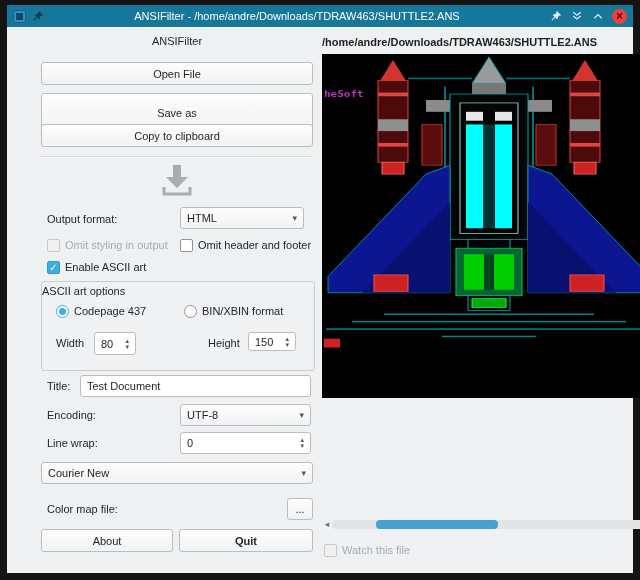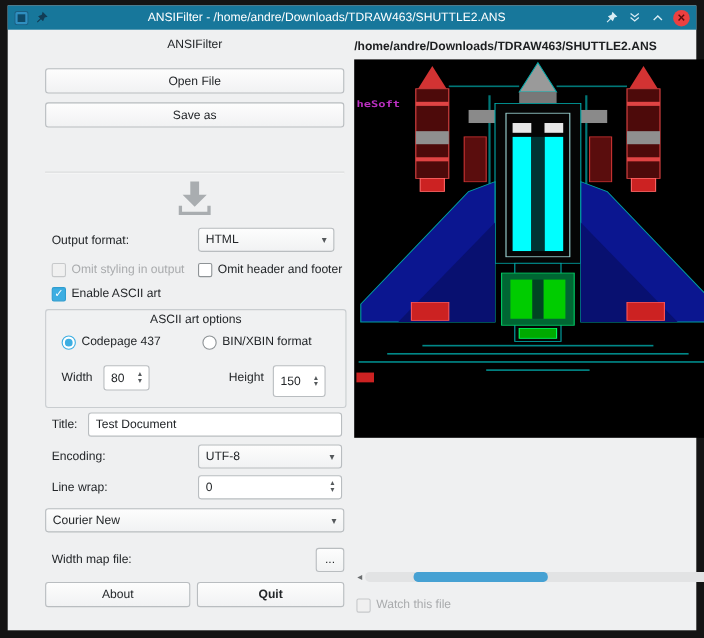--- a/index.html
+++ b/index.html
@@ -30,21 +30,21 @@
   .cbrow{position:absolute;display:flex;align-items:center;gap:5px;font-size:11px;color:#232629;height:14px;}
   .cbrow.disabled{color:#a9abad;}
   .cb{width:13px;height:13px;box-sizing:border-box;border:1px solid #8e9396;border-radius:2px;background:#fff;flex:0 0 auto;text-align:center;}
   .cb.checked{background:#3daee2;border-color:#2f9dd0;}
   .cb.checked::after{content:"✓";color:#fff;font-size:10px;line-height:12px;display:block;}
   .cb.disabled{border-color:#c6c8ca;background:#f0f0f0;}
   .rd{width:13px;height:13px;box-sizing:border-box;border:1px solid #8e9396;border-radius:50%;background:#fff;position:relative;flex:0 0 auto;}
   .rd.sel{border-color:#3daee2;}
   .rd.sel::after{content:"";position:absolute;left:2px;top:2px;right:2px;bottom:2px;border-radius:50%;background:#3daee2;}
   .gbox{position:absolute;border:1px solid #c9cdd0;border-radius:3px;background:#f0f1f2;}
-  .gbox-title{position:absolute;left:0;right:0;top:3px;text-align:center;font-size:11px;color:#232629;}
+  .gbox-title{position:absolute;left:0;right:0;top:3px;text-align:left;font-size:11px;color:#232629;}
   .path-lbl{position:absolute;font-size:11px;font-weight:bold;color:#1d1f21;white-space:nowrap;}
   .art{position:absolute;background:#000;}
   .art svg{display:block;width:100%;height:100%;}
   .sb{position:absolute;display:flex;align-items:center;height:11px;}
   .sb-arrow{width:10px;font-size:9px;color:#6b6e70;text-align:center;line-height:11px;}
   .sb-arrow.left::after{content:"◂";}
   .sb-arrow.right::after{content:"▸";}
   .sb-track{position:relative;flex:1;height:9px;background:#e2e3e4;border-radius:4px;}
   .sb-thumb{position:absolute;left:44px;top:0;width:122px;height:9px;background:#46a1d3;border-radius:4px;}
   .dl-icon{position:absolute;}
@@ -90,21 +90,22 @@
         </span>
         <span class="close-btn"></span>
       </div>
     </div>
 
     <div class="content">
 
       <div class="lbl center" style="left:9px;top:8px;width:272px;">ANSIFilter</div>
 
       <div class="btn" style="left:9px;top:35px;width:272px;height:23px;">Open File</div>
-      <div class="btn" style="left:9px;top:66px;width:272px;height:23px;">Save as</div>
+      <div class="btn" style="left:9px;top:66px;width:272px;height:39px;">Save as</div>
+      <div class="btn" style="left:9px;top:97px;width:272px;height:23px;">Copy to clipboard</div>
 
       <div class="divider" style="left:9px;top:129px;width:272px;"></div>
 
       <div class="dl-icon" style="left:127px;top:135px;">
         <svg width="36" height="36" viewBox="0 0 36 36">
           <path d="M14 3h8v12h7L18 26 7 15h7z" fill="#a9adb0"></path>
           <path d="M5 25v7h26v-7" fill="none" stroke="#a9adb0" stroke-width="3"></path>
         </svg>
       </div>
 
@@ -137,21 +138,21 @@
         <div class="cbrow" style="left:142px;top:22px;">
           <span class="rd"></span>
           <span>BIN/XBIN format</span>
         </div>
         <div class="lbl" style="left:14px;top:55px;">Width</div>
         <div class="field spin" style="left:52px;top:50px;width:42px;height:23px;">
           <span>80</span>
           <span class="spin-arrows"></span>
         </div>
         <div class="lbl" style="left:166px;top:55px;">Height</div>
-        <div class="field spin" style="left:206px;top:50px;width:48px;height:29px;">
+        <div class="field spin" style="left:206px;top:50px;width:48px;height:19px;">
           <span>150</span>
           <span class="spin-arrows"></span>
         </div>
       </div>
 
       <div class="lbl" style="left:15px;top:353px;">Title:</div>
       <div class="field" style="left:48px;top:348px;width:231px;height:22px;">Test Document</div>
 
       <div class="lbl" style="left:15px;top:382px;">Encoding:</div>
       <div class="field dd" style="left:148px;top:377px;width:131px;height:22px;">
@@ -163,21 +164,21 @@
       <div class="field spin" style="left:148px;top:405px;width:131px;height:22px;">
         <span>0</span>
         <span class="spin-arrows"></span>
       </div>
 
       <div class="field dd" style="left:9px;top:435px;width:272px;height:22px;">
         <span>Courier New</span>
         <span class="dd-arrow"></span>
       </div>
 
-      <div class="lbl" style="left:15px;top:476px;">Width map file:</div>
+      <div class="lbl" style="left:15px;top:476px;">Color map file:</div>
       <div class="btn" style="left:255px;top:471px;width:26px;height:22px;">...</div>
 
       <div class="btn" style="left:9px;top:502px;width:132px;height:23px;">About</div>
       <div class="btn bold" style="left:147px;top:502px;width:134px;height:23px;">Quit</div>
 
       <div class="path-lbl" style="left:290px;top:9px;">/home/andre/Downloads/TDRAW463/SHUTTLE2.ANS</div>
 
       <div class="art" style="left:290px;top:27px;width:334px;height:344px;">
         <svg viewBox="0 0 334 464" preserveAspectRatio="none">
             <rect x="86" y="32" width="64" height="2" fill="#007777"></rect>

